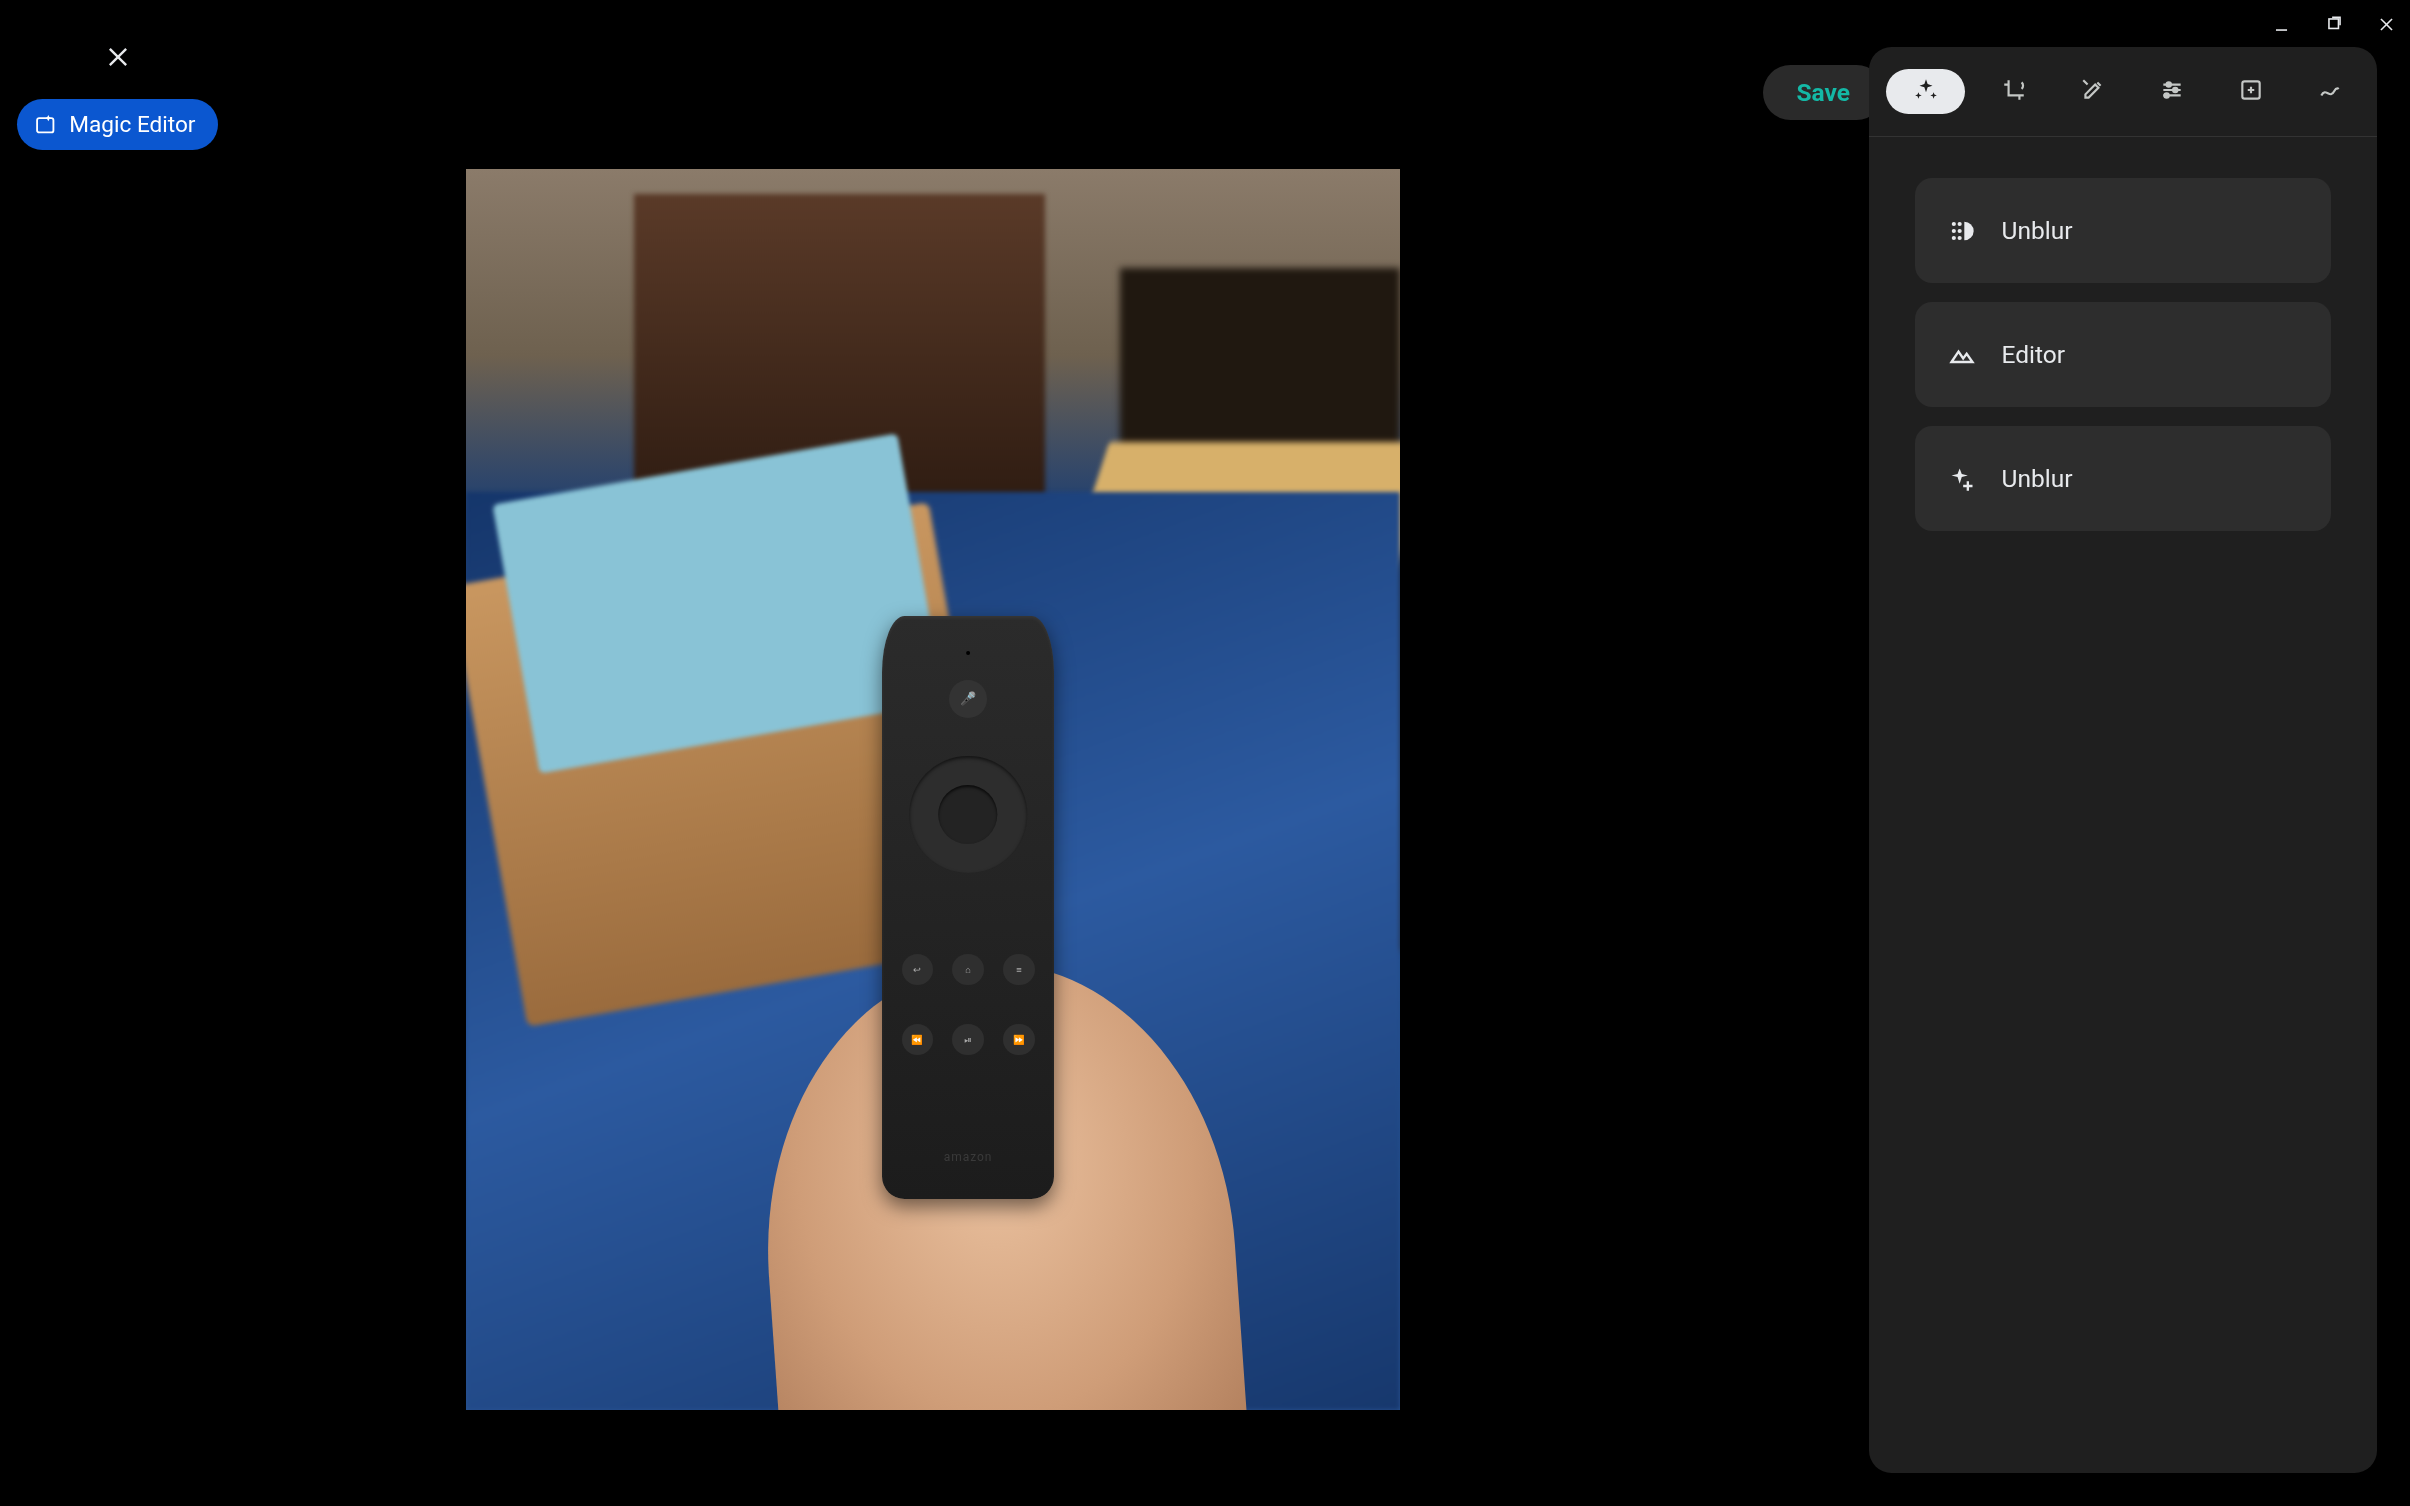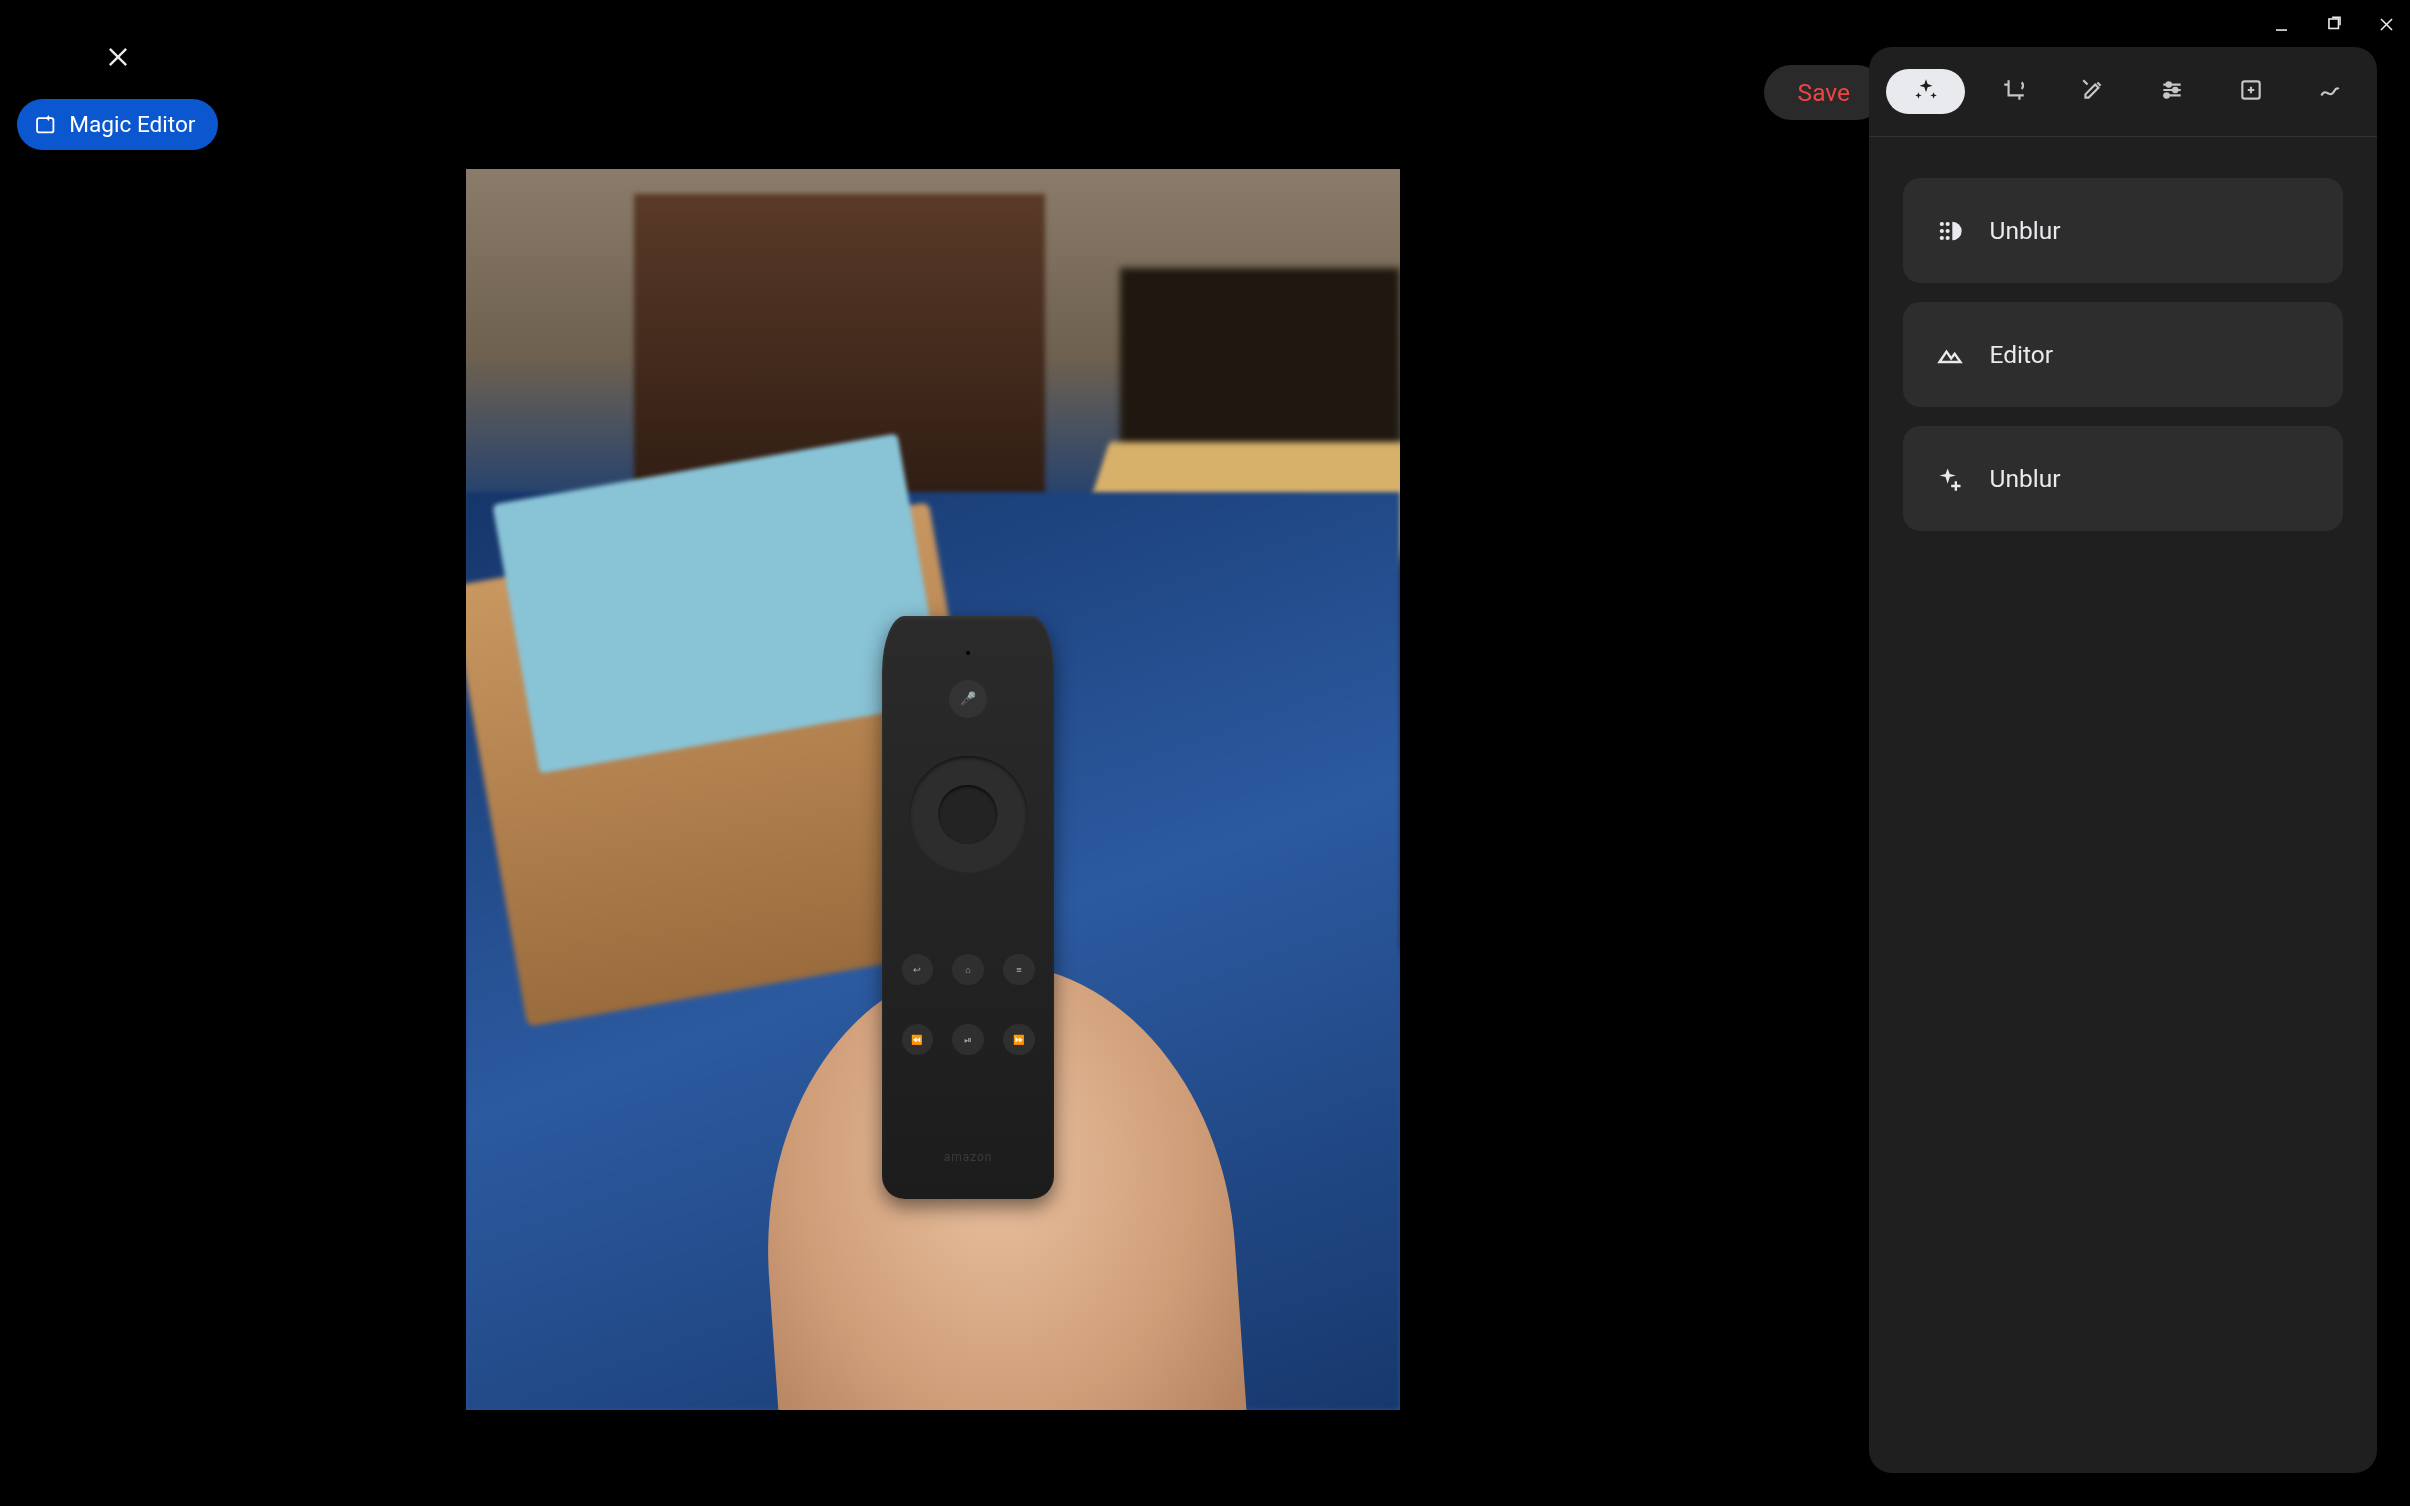--- a/index.html
+++ b/index.html
@@ -73,25 +73,25 @@
     width: 26px; height: 26px;
     display: flex; align-items: center; justify-content: center;
   }
   .magic-editor-pill svg { width: 24.5px; height: 24.5px; }
 
   .save-btn {
     height: 55px;
     padding: 0 34px;
     border-radius: 28px;
     background: #2a2a2a;
-    color: #ef4444;
+    color: #14b8a6;
     display: flex;
     align-items: center;
     font-size: 24.5px;
-    font-weight: 400;
+    font-weight: 700;
     cursor: not-allowed;
   }
 
   
   .canvas-area {
     position: absolute;
     top: 169px;
     left: 466px;
     width: 934px;
     height: 1241px;
@@ -228,21 +228,21 @@
     cursor:pointer;
   }
   .tool-tab.active {
     width: 79px;
     background:#e8eaed;
     color:#1f1f1f;
   }
   .tool-tab svg { width:26px; height:26px; }
 
   .suggestions {
-    padding: 41px 34px;
+    padding: 41px 46px;
     display:flex;
     flex-direction:column;
     gap: 19px;
   }
   .suggestion {
     height: 105px;
     background:#2d2d2d;
     border-radius: 17px;
     display:flex;
     align-items:center;

